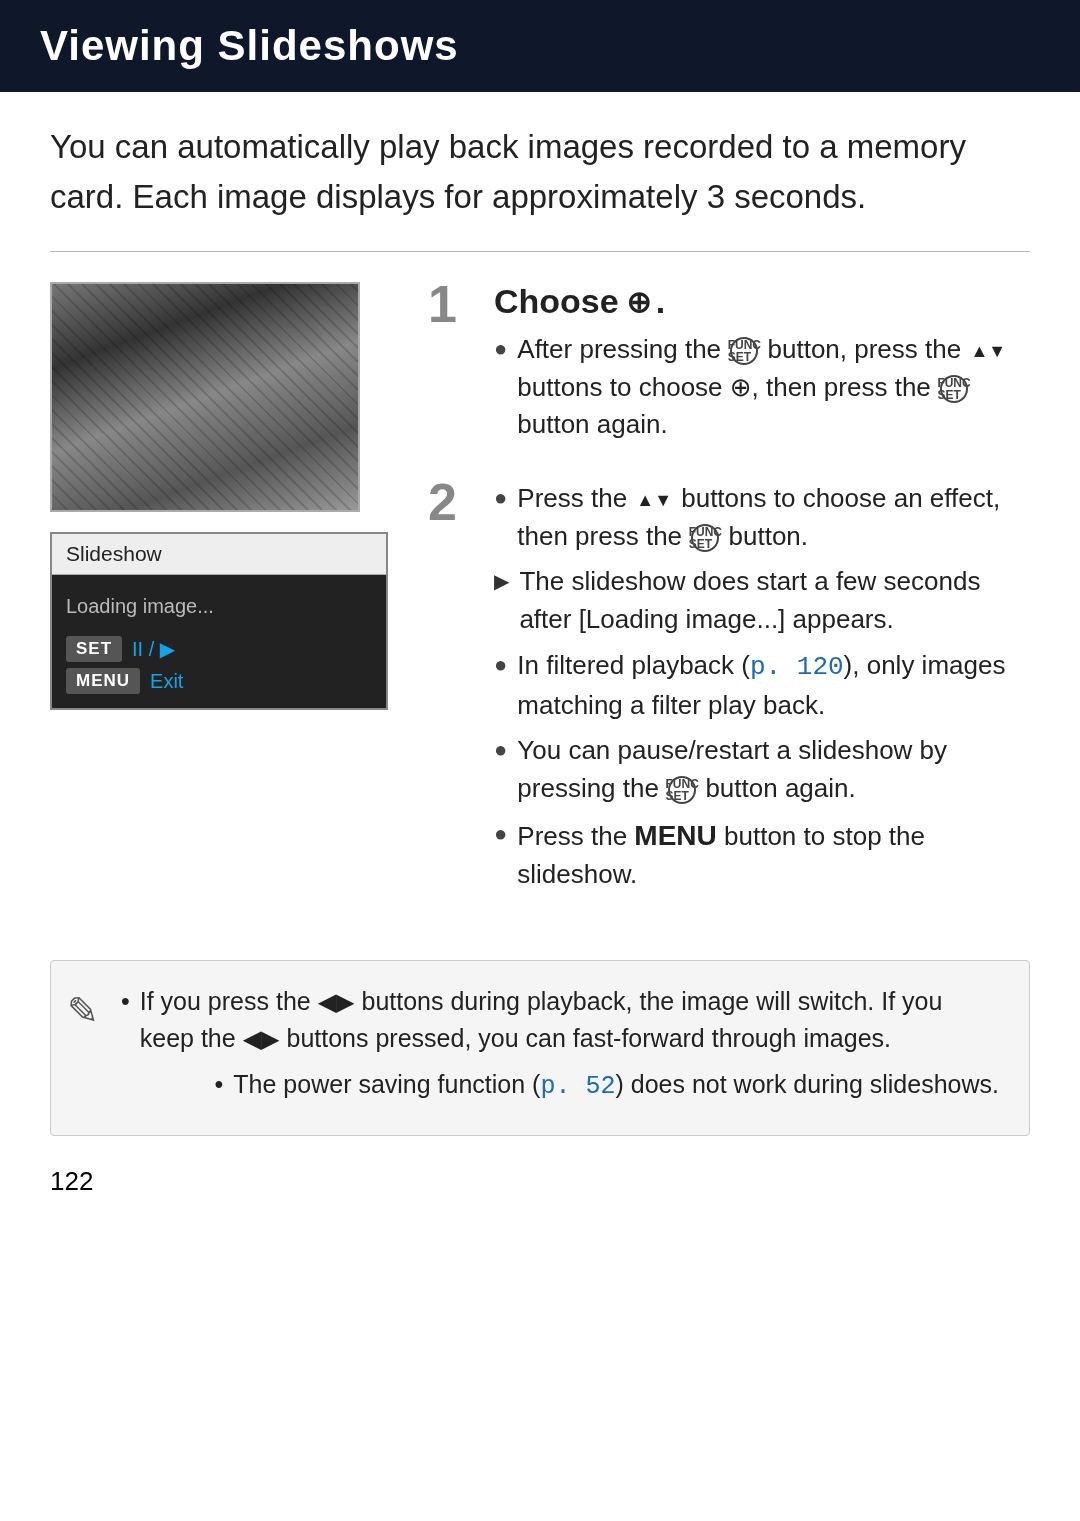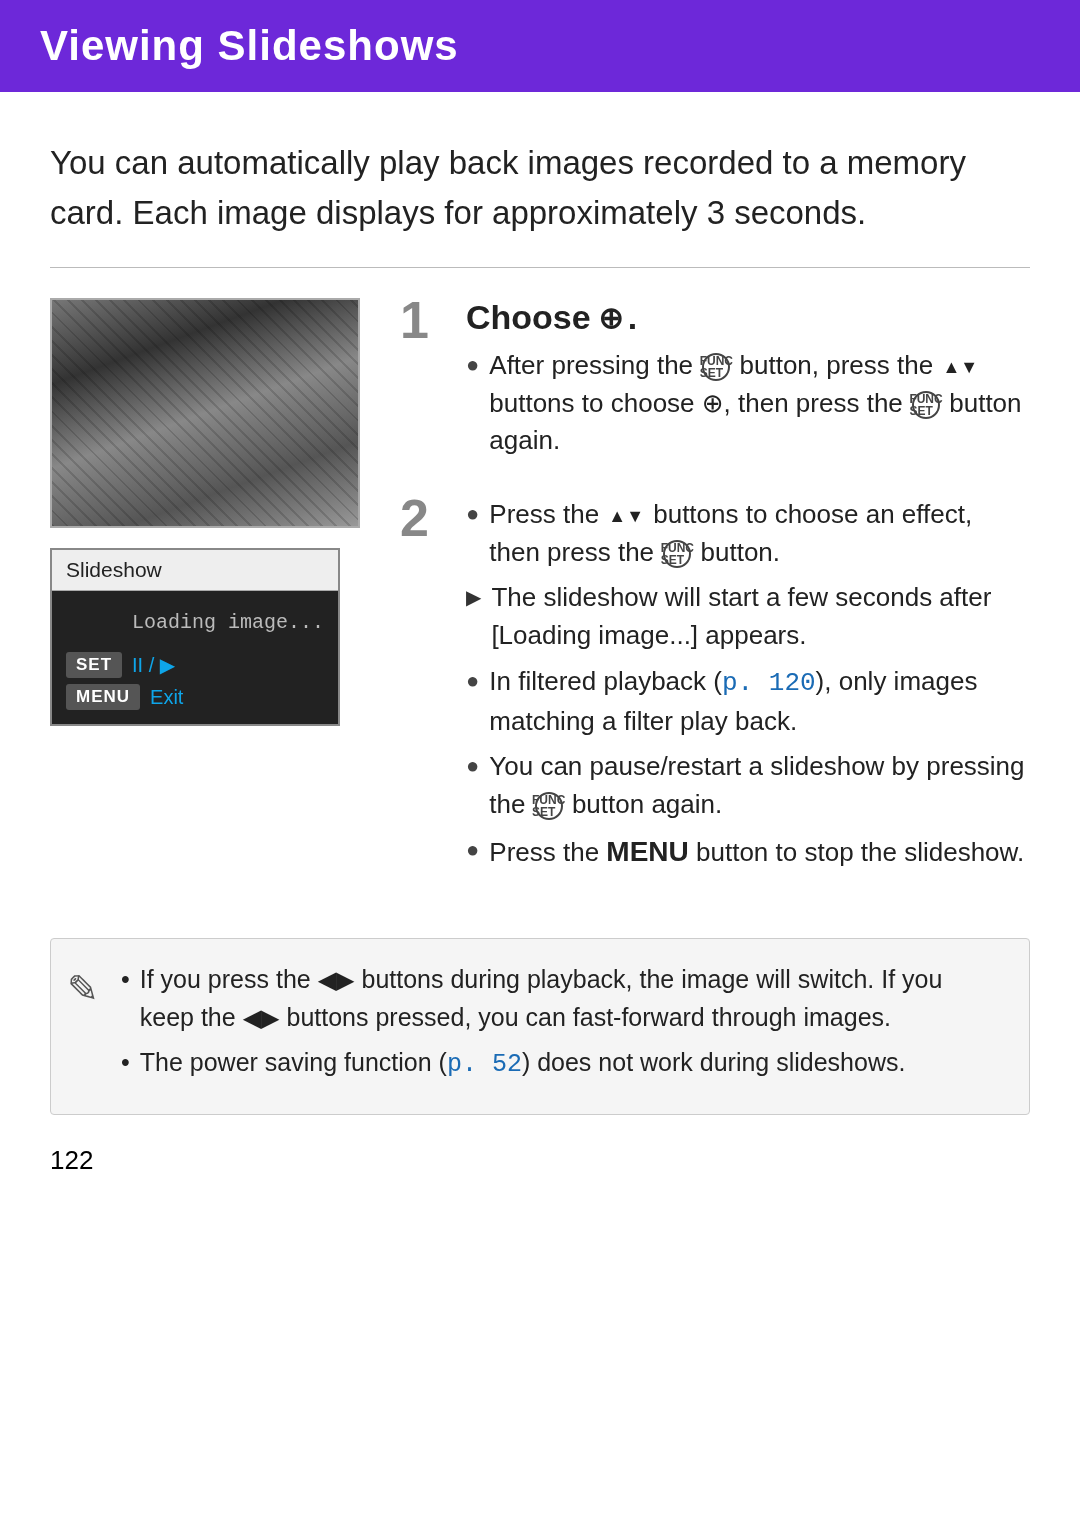--- a/index.html
+++ b/index.html
@@ -17,23 +17,23 @@
     .page-wrapper {
       width: 1080px;
       min-height: 1521px;
       background: #fff;
       padding: 0 0 60px 0;
       position: relative;
     }
 
     
     .title-bar {
-      background: #6d28d9;
+      background: #0f172a;
       padding: 22px 56px 22px 40px;
-      margin-bottom: 46px;
+      margin-bottom: 30px;
     }
 
     .title-bar h1 {
       color: #ffffff;
       font-size: 42px;
       font-weight: bold;
       letter-spacing: 1px;
     }
 
     
@@ -87,21 +87,21 @@
           rgba(0,0,0,0.15) 0px,
           rgba(0,0,0,0.15) 2px,
           transparent 2px,
           transparent 10px
         ),
         linear-gradient(160deg, #777 0%, #333 25%, #888 50%, #555 75%, #999 100%);
     }
 
     
     .slideshow-screen {
-      width: 290px;
+      width: 338px;
       background: #111;
       border: 2px solid #888;
       padding: 0;
       color: #ddd;
       font-size: 22px;
     }
 
     .slideshow-header {
       background: #eee;
       color: #222;
@@ -112,25 +112,24 @@
 
     .slideshow-body {
       background: #222;
       padding: 20px 14px 14px 14px;
       color: #ccc;
       font-size: 21px;
       min-height: 120px;
     }
 
     .slideshow-loading {
-      text-align: right;
+      text-align: left;
       color: #bbb;
       margin-bottom: 18px;
       font-size: 20px;
-      font-family: Liberation Mono, monospace;
     }
 
     .slideshow-controls {
       display: flex;
       flex-direction: column;
       gap: 6px;
       margin-top: 8px;
     }
 
     .slideshow-btn-row {
@@ -305,20 +304,21 @@
       list-style: none;
       padding: 0;
       margin: 0;
     }
 
     .note-box ul li {
       display: flex;
       align-items: flex-start;
       margin-bottom: 8px;
       gap: 10px;
+      justify-content: flex-end;
     }
 
     .note-box ul li::before {
       content: "•";
       flex-shrink: 0;
       margin-top: 0;
     }
 
     .page-number {
       text-align: left;
@@ -404,21 +404,21 @@
               <span class="bullet-dot">●</span>
               <span>
                 Press the <span class="arrows-updown">▲▼</span> buttons to choose an effect, then press the
                 <span class="func-icon-small">FUNC<br>SET</span> button.
               </span>
             </li>
 
             <li>
               <span class="bullet-triangle">▶</span>
               <span>
-                The slideshow will start a few seconds after [Loading image...] appears.
+                The slideshow does start a few seconds after [Loading image...] appears.
               </span>
             </li>
 
             <li>
               <span class="bullet-dot">●</span>
               <span>
                 In filtered playback (<a class="link-text" href="#">p. 120</a>), only images matching a filter play back.
               </span>
             </li>
 

